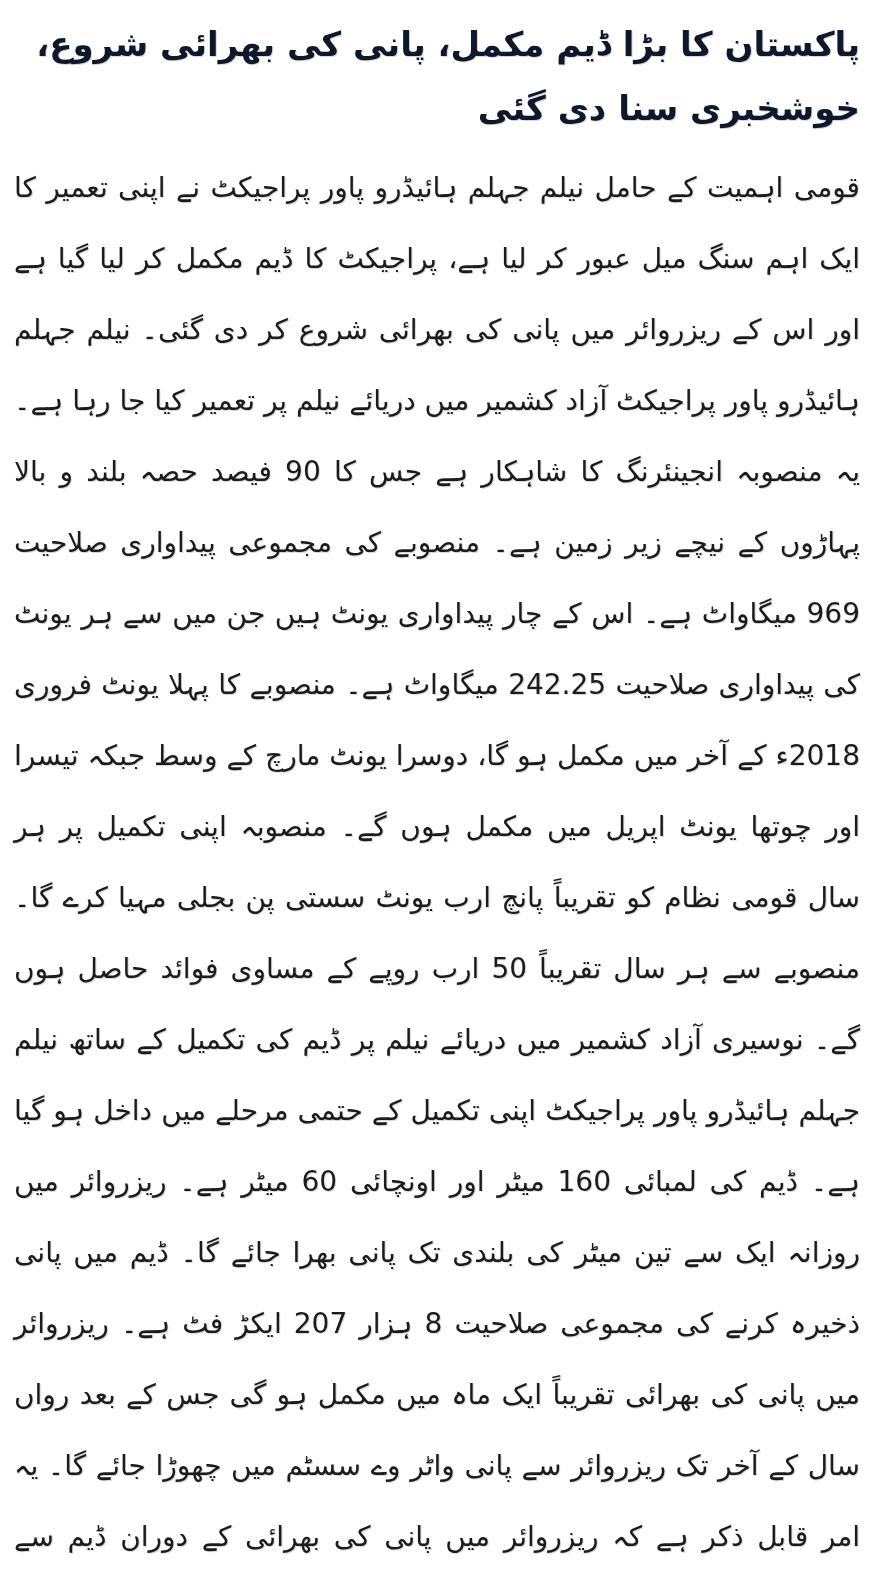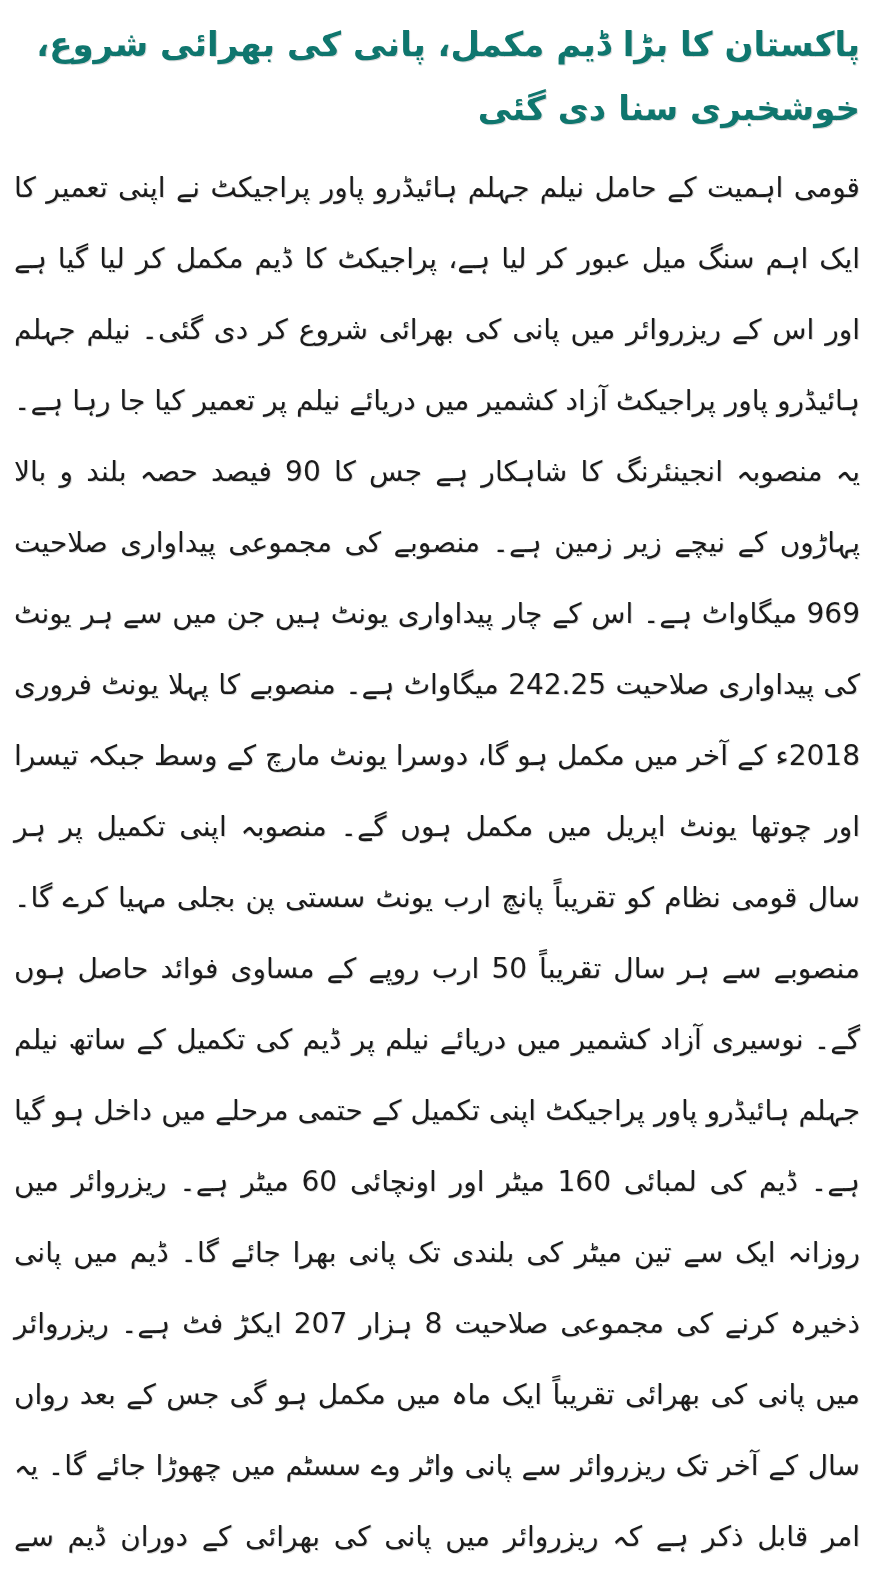--- a/index.html
+++ b/index.html
@@ -14,21 +14,21 @@
     background: #ffffff;
     overflow: hidden;
     box-sizing: border-box;
     padding: 12px 16px 0 14px;
     direction: rtl;
   }
   .article-title {
     font-family: "DejaVu Sans", "Liberation Sans", sans-serif;
     font-size: 34px;
     font-weight: 700;
-    color: #0f766e;
+    color: #0f172a;
     text-align: right;
     line-height: 64px;
     margin: 0 0 12px 0;
     text-shadow: 1px 1px 0 rgba(130,130,130,0.30);
   }
   .article-body {
     font-family: "DejaVu Sans", "Liberation Sans", sans-serif;
     font-size: 28px;
     font-weight: 400;
     color: #1b1b1b;

